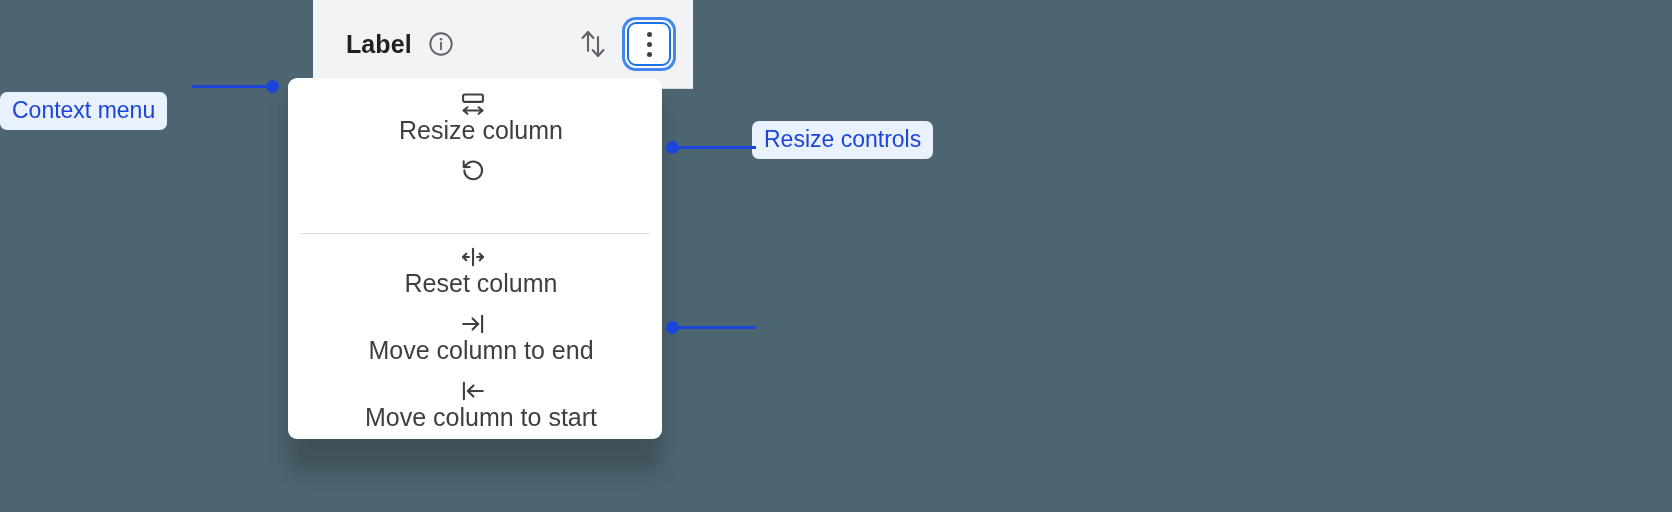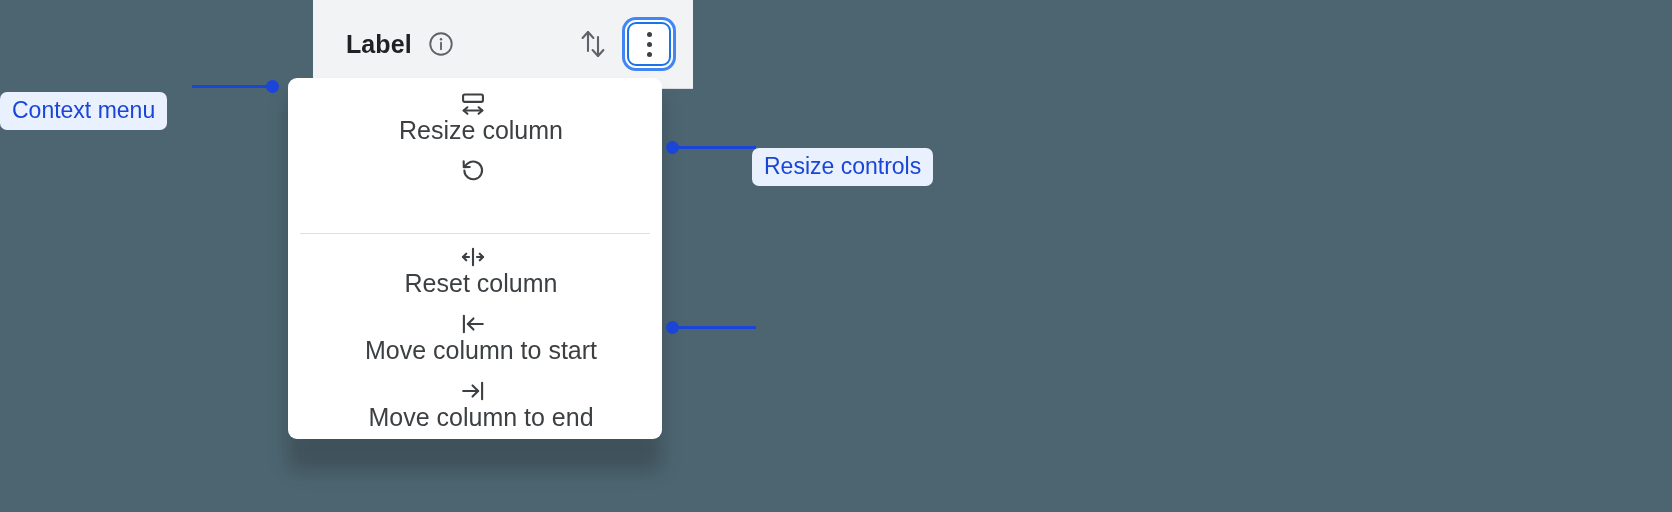--- a/index.html
+++ b/index.html
@@ -156,21 +156,21 @@
     height: 13px;
     border-radius: 50%;
     background: #1a45d8;
   }
 
   
   #anno-context-chip { left: 0px;   top: 68px; margin-top: 24px; }
   #anno-context-line { left: 192px; top: 85px;  width: 82px; }
   #anno-context-dot  { left: 266px; top: 80px; }
 
-  #anno-resize-chip  { left: 752px; top: 148px; }
+  #anno-resize-chip  { left: 752px; top: 121px; }
   #anno-resize-line  { left: 672px; top: 146px; width: 84px; }
   #anno-resize-dot   { left: 666px; top: 141px; }
 
   #anno-move-chip    { left: 752px; top: 311px; }
   #anno-move-line    { left: 672px; top: 326px; width: 84px; }
   #anno-move-dot     { left: 666px; top: 321px; }
 </style>
 </head>
 <body>
 
@@ -241,39 +241,39 @@
           <line x1="15.4" y1="12" x2="20.6" y2="12"></line>
           <polyline points="17.8,9.2 20.6,12 17.8,14.8"></polyline>
         </svg>
       </span>
       <span class="menu-item-label">Reset column</span>
     </div>
 
     <div class="menu-item">
       <span class="menu-item-icon">
         <svg viewBox="0 0 24 24" width="28" height="28" fill="none" stroke="#3c4043" stroke-width="1.8" stroke-linecap="round" stroke-linejoin="round">
+          <line x1="19.8" y1="5" x2="19.8" y2="19"></line>
+          <line x1="3.6" y1="12" x2="16.4" y2="12"></line>
+          <polyline points="11.6,7.2 16.4,12 11.6,16.8"></polyline>
+        </svg>
+      </span>
+      <span class="menu-item-label">Move column to end</span>
+    </div>
+
+    <div class="menu-item">
+      <span class="menu-item-icon">
+        <svg viewBox="0 0 24 24" width="28" height="28" fill="none" stroke="#3c4043" stroke-width="1.8" stroke-linecap="round" stroke-linejoin="round">
           <line x1="4.2" y1="5" x2="4.2" y2="19"></line>
           <line x1="7.6" y1="12" x2="20.4" y2="12"></line>
           <polyline points="12.4,7.2 7.6,12 12.4,16.8"></polyline>
         </svg>
       </span>
       <span class="menu-item-label">Move column to start</span>
     </div>
 
-    <div class="menu-item">
-      <span class="menu-item-icon">
-        <svg viewBox="0 0 24 24" width="28" height="28" fill="none" stroke="#3c4043" stroke-width="1.8" stroke-linecap="round" stroke-linejoin="round">
-          <line x1="19.8" y1="5" x2="19.8" y2="19"></line>
-          <line x1="3.6" y1="12" x2="16.4" y2="12"></line>
-          <polyline points="11.6,7.2 16.4,12 11.6,16.8"></polyline>
-        </svg>
-      </span>
-      <span class="menu-item-label">Move column to end</span>
-    </div>
-
   </div>
 
   <div class="anno-chip" id="anno-context-chip">Context menu</div>
   <div class="anno-line" id="anno-context-line"></div>
   <div class="anno-dot" id="anno-context-dot"></div>
 
   <div class="anno-chip" id="anno-resize-chip">Resize controls</div>
   <div class="anno-line" id="anno-resize-line"></div>
   <div class="anno-dot" id="anno-resize-dot"></div>
 

